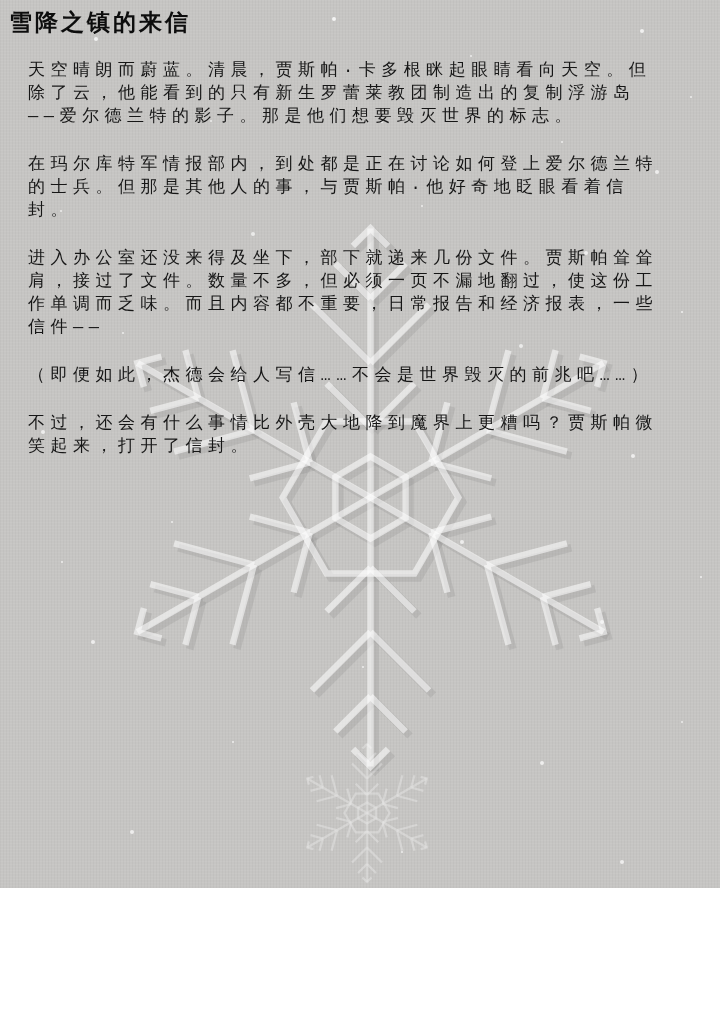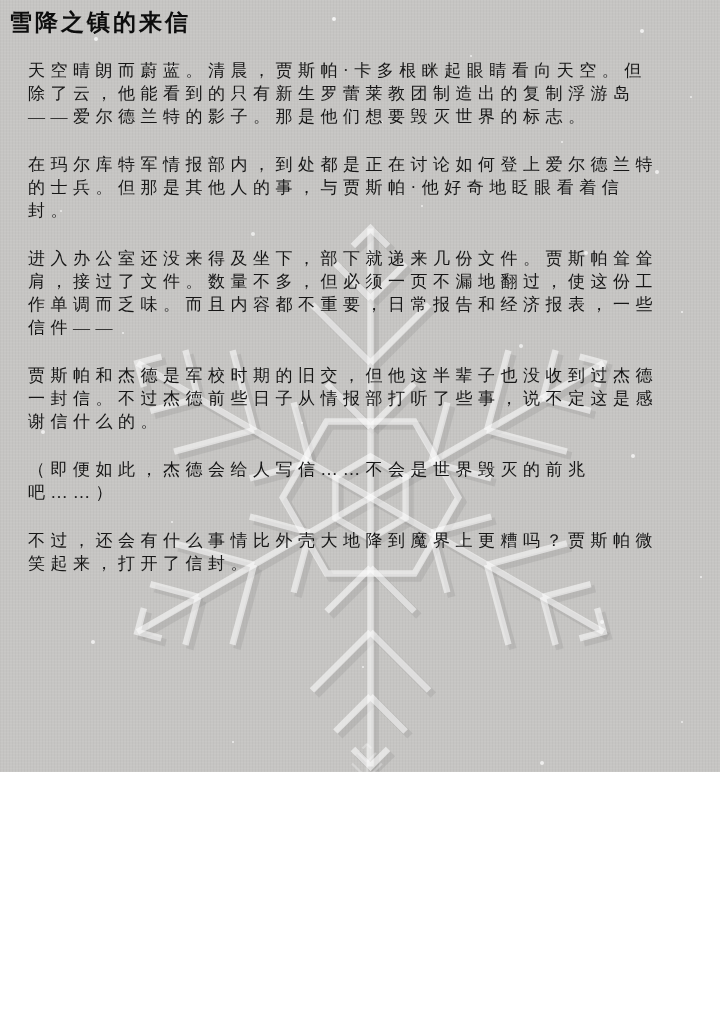--- a/index.html
+++ b/index.html
@@ -1,21 +1,21 @@
 <!DOCTYPE html>
 <html><head>
 <meta charset="utf-8">
 <style>
   html, body { margin: 0; padding: 0; }
   body { font-family: "Liberation Sans", sans-serif; }
 
   .page {
     position: relative;
     width: 720px;
-    height: 772px;
+    height: 888px;
     overflow: hidden;
     background-color: #c6c5c3;
   }
 
   
   .main-area {
     position: absolute;
     top: 0; left: 0;
     width: 720px;
     height: 934px;
@@ -56,21 +56,21 @@
     padding-left: 28px;
   }
 
   .content p {
     margin: 0 0 25px 0;
     width: 630px;
     font-size: 17px;
     line-height: 23px;
     letter-spacing: 5.5px;
     color: #161616;
-    font-family: Liberation Serif, serif;
+    font-family: Liberation Mono, monospace;
     text-align: left;
     word-break: break-all;
   }
 
   .watermark {
     position: absolute;
     z-index: 1;
     pointer-events: none;
   }
   .watermark.big { top: 205px; left: 78px; width: 585px; height: 585px; }
@@ -167,21 +167,20 @@
     </svg>
 
     <div class="snow-dots"></div>
 
     <h1 class="page-title">雪降之镇的来信</h1>
 
     <div class="content">
       <p>天空晴朗而蔚蓝。清晨，贾斯帕·卡多根眯起眼睛看向天空。但除了云，他能看到的只有新生罗蕾莱教团制造出的复制浮游岛——爱尔德兰特的影子。那是他们想要毁灭世界的标志。</p>
       <p>在玛尔库特军情报部内，到处都是正在讨论如何登上爱尔德兰特的士兵。但那是其他人的事，与贾斯帕·他好奇地眨眼看着信封。</p>
       <p>进入办公室还没来得及坐下，部下就递来几份文件。贾斯帕耸耸肩，接过了文件。数量不多，但必须一页不漏地翻过，使这份工作单调而乏味。而且内容都不重要，日常报告和经济报表，一些信件——</p>
-      <p>贾斯帕和杰德是军校时期的旧交，但他这半辈子也没收到过杰德一封信。不过杰德前些日子从情报部打听了些事，说不定这是感谢信什么的。</p>
       <p>（即便如此，杰德会给人写信……不会是世界毁灭的前兆吧……）</p>
       <p>不过，还会有什么事情比外壳大地降到魔界上更糟吗？贾斯帕微笑起来，打开了信封。</p>
     </div>
   </div>
 
   <div class="footer-area">
     <div class="footer-row">
       <div class="footer-icon-box">
         <svg width="28" height="28" viewBox="-50 -50 100 100">
           <g fill="none" stroke="#8f9480" stroke-width="5">

